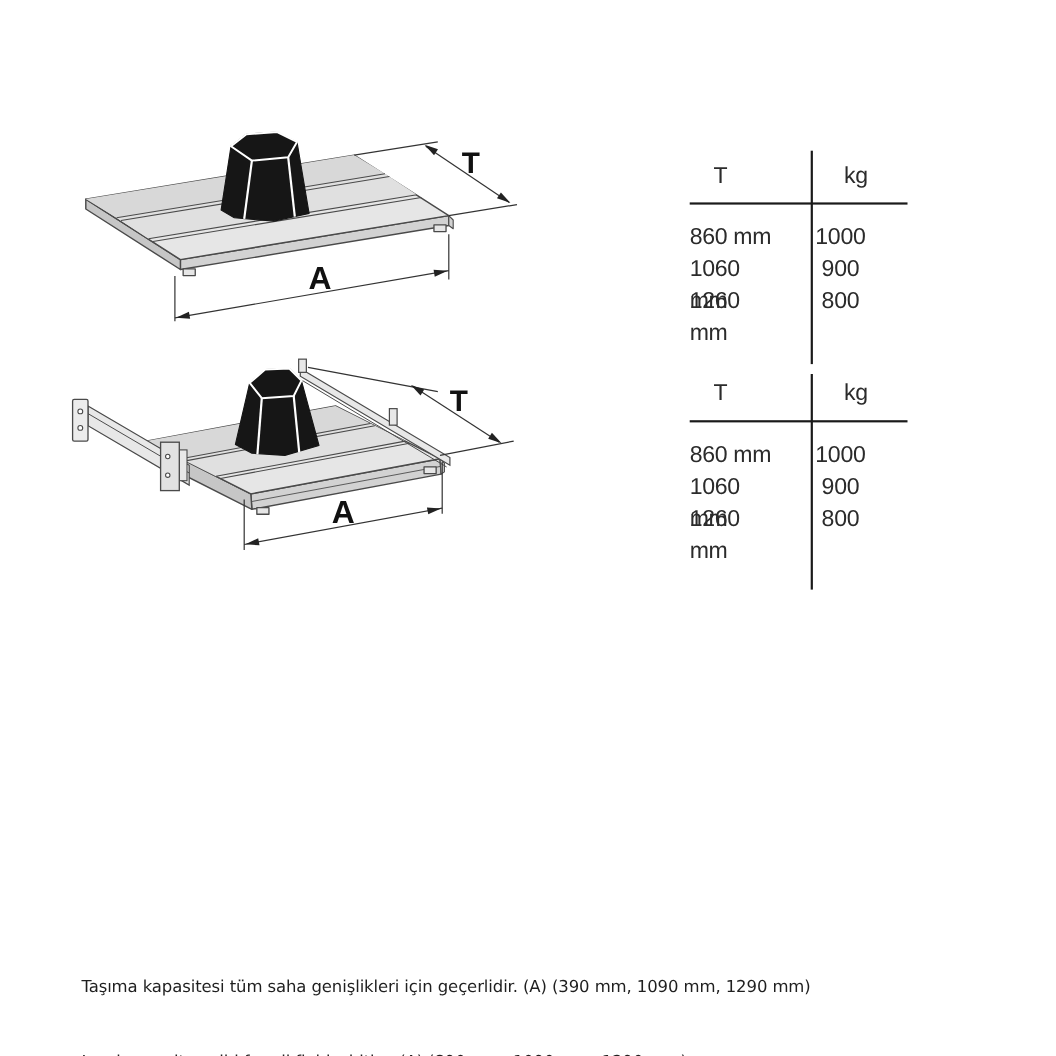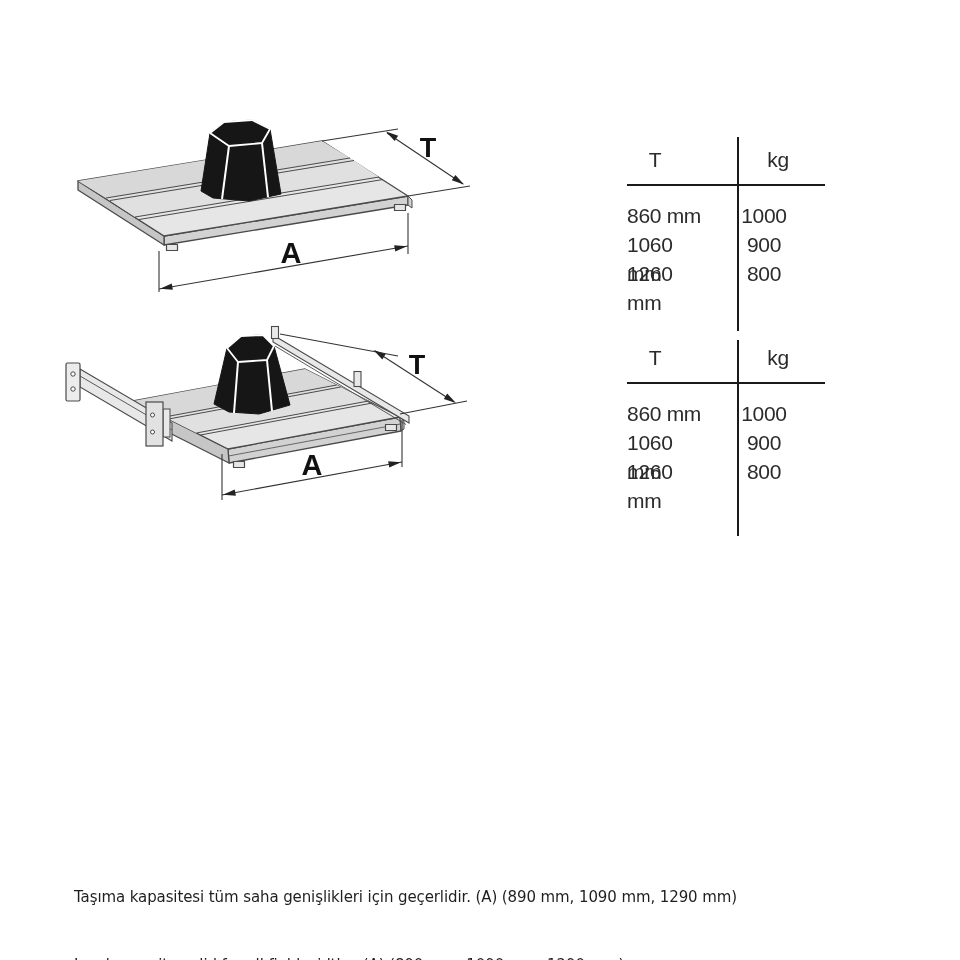--- a/index.html
+++ b/index.html
@@ -166,15 +166,15 @@
     <span class="cell-t">1060 mm</span>
     <span class="cell-kg">900</span>
   </div>
   <div class="row" style="top:124px">
     <span class="cell-t">1260 mm</span>
     <span class="cell-kg">800</span>
   </div>
 </div>
 
 <div class="footer-note">
-  <div>Taşıma kapasitesi tüm saha genişlikleri için geçerlidir. (A) (890 mm, 1090 mm, 1290 mm)</div>
+  <div>Taşıma kapasitesi tüm saha genişlikleri için geçerlidir. (A) (390 mm, 1090 mm, 1290 mm)</div>
   <div>Load capacity valid for all field widths. (A) (890 mm, 1090 mm, 1290 mm)</div>
 </div>
 
 </body></html>

